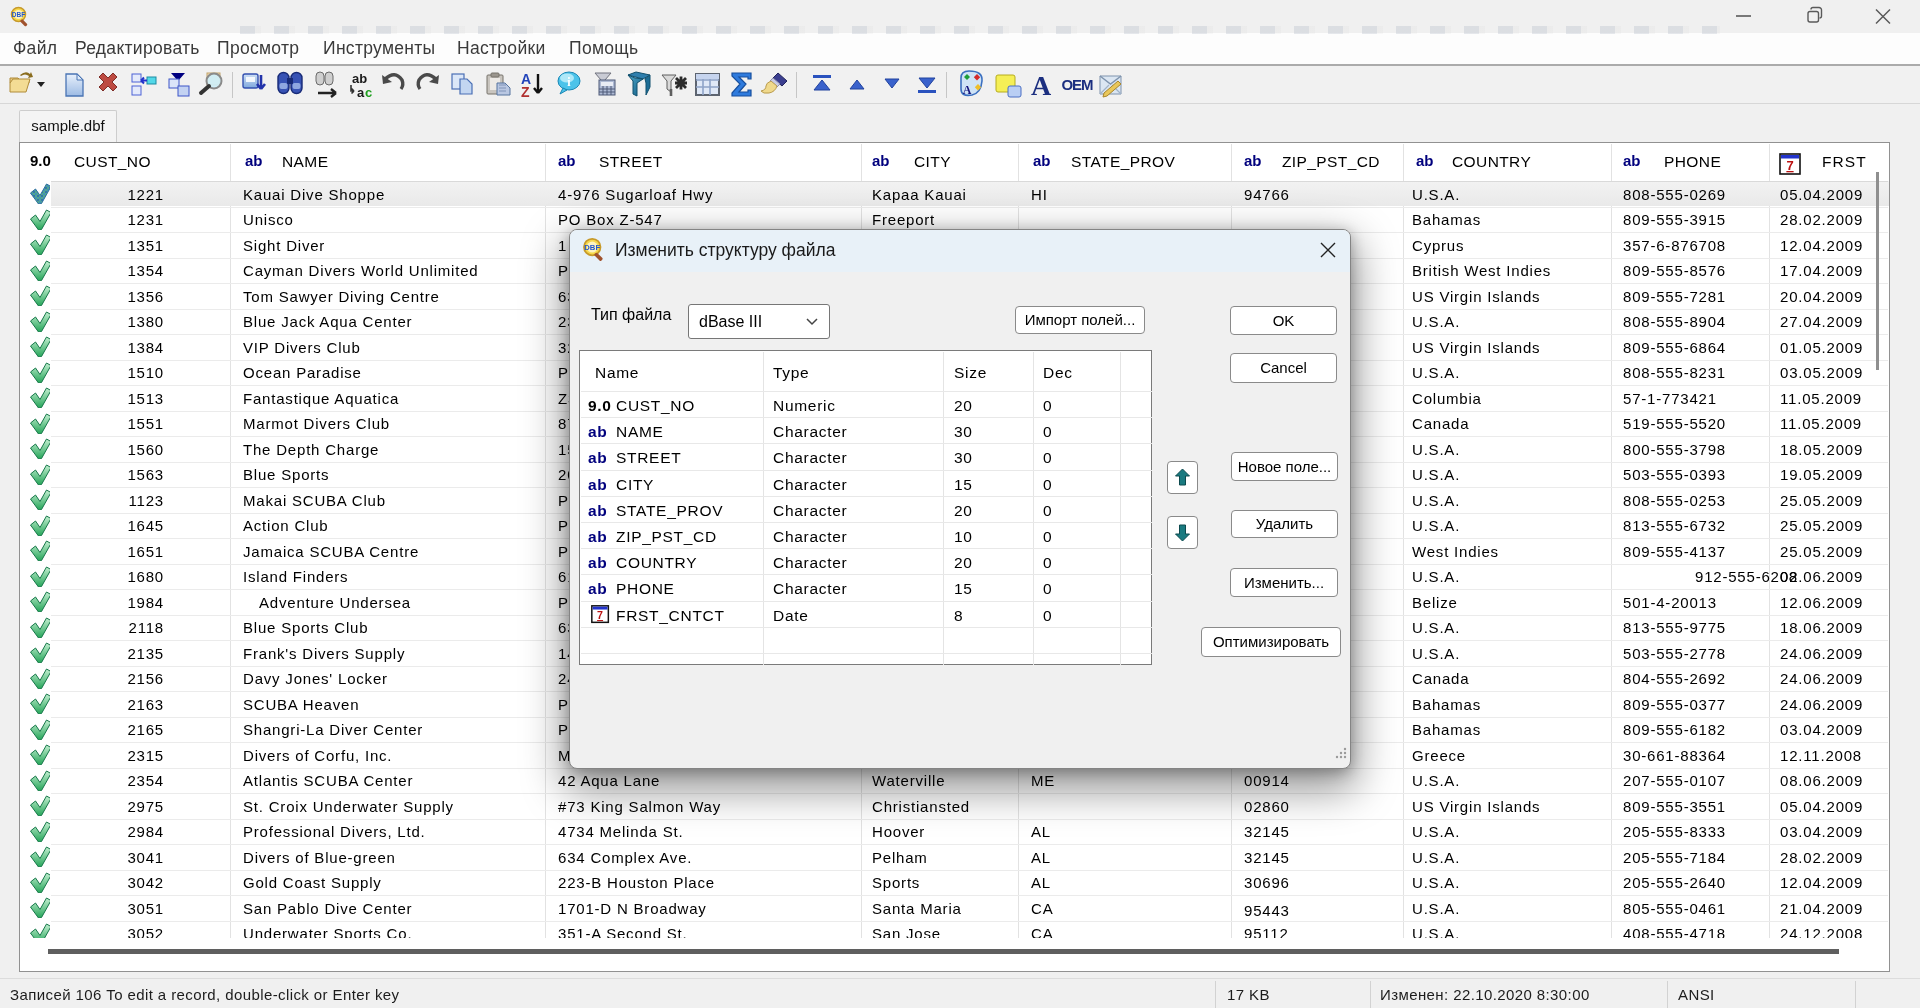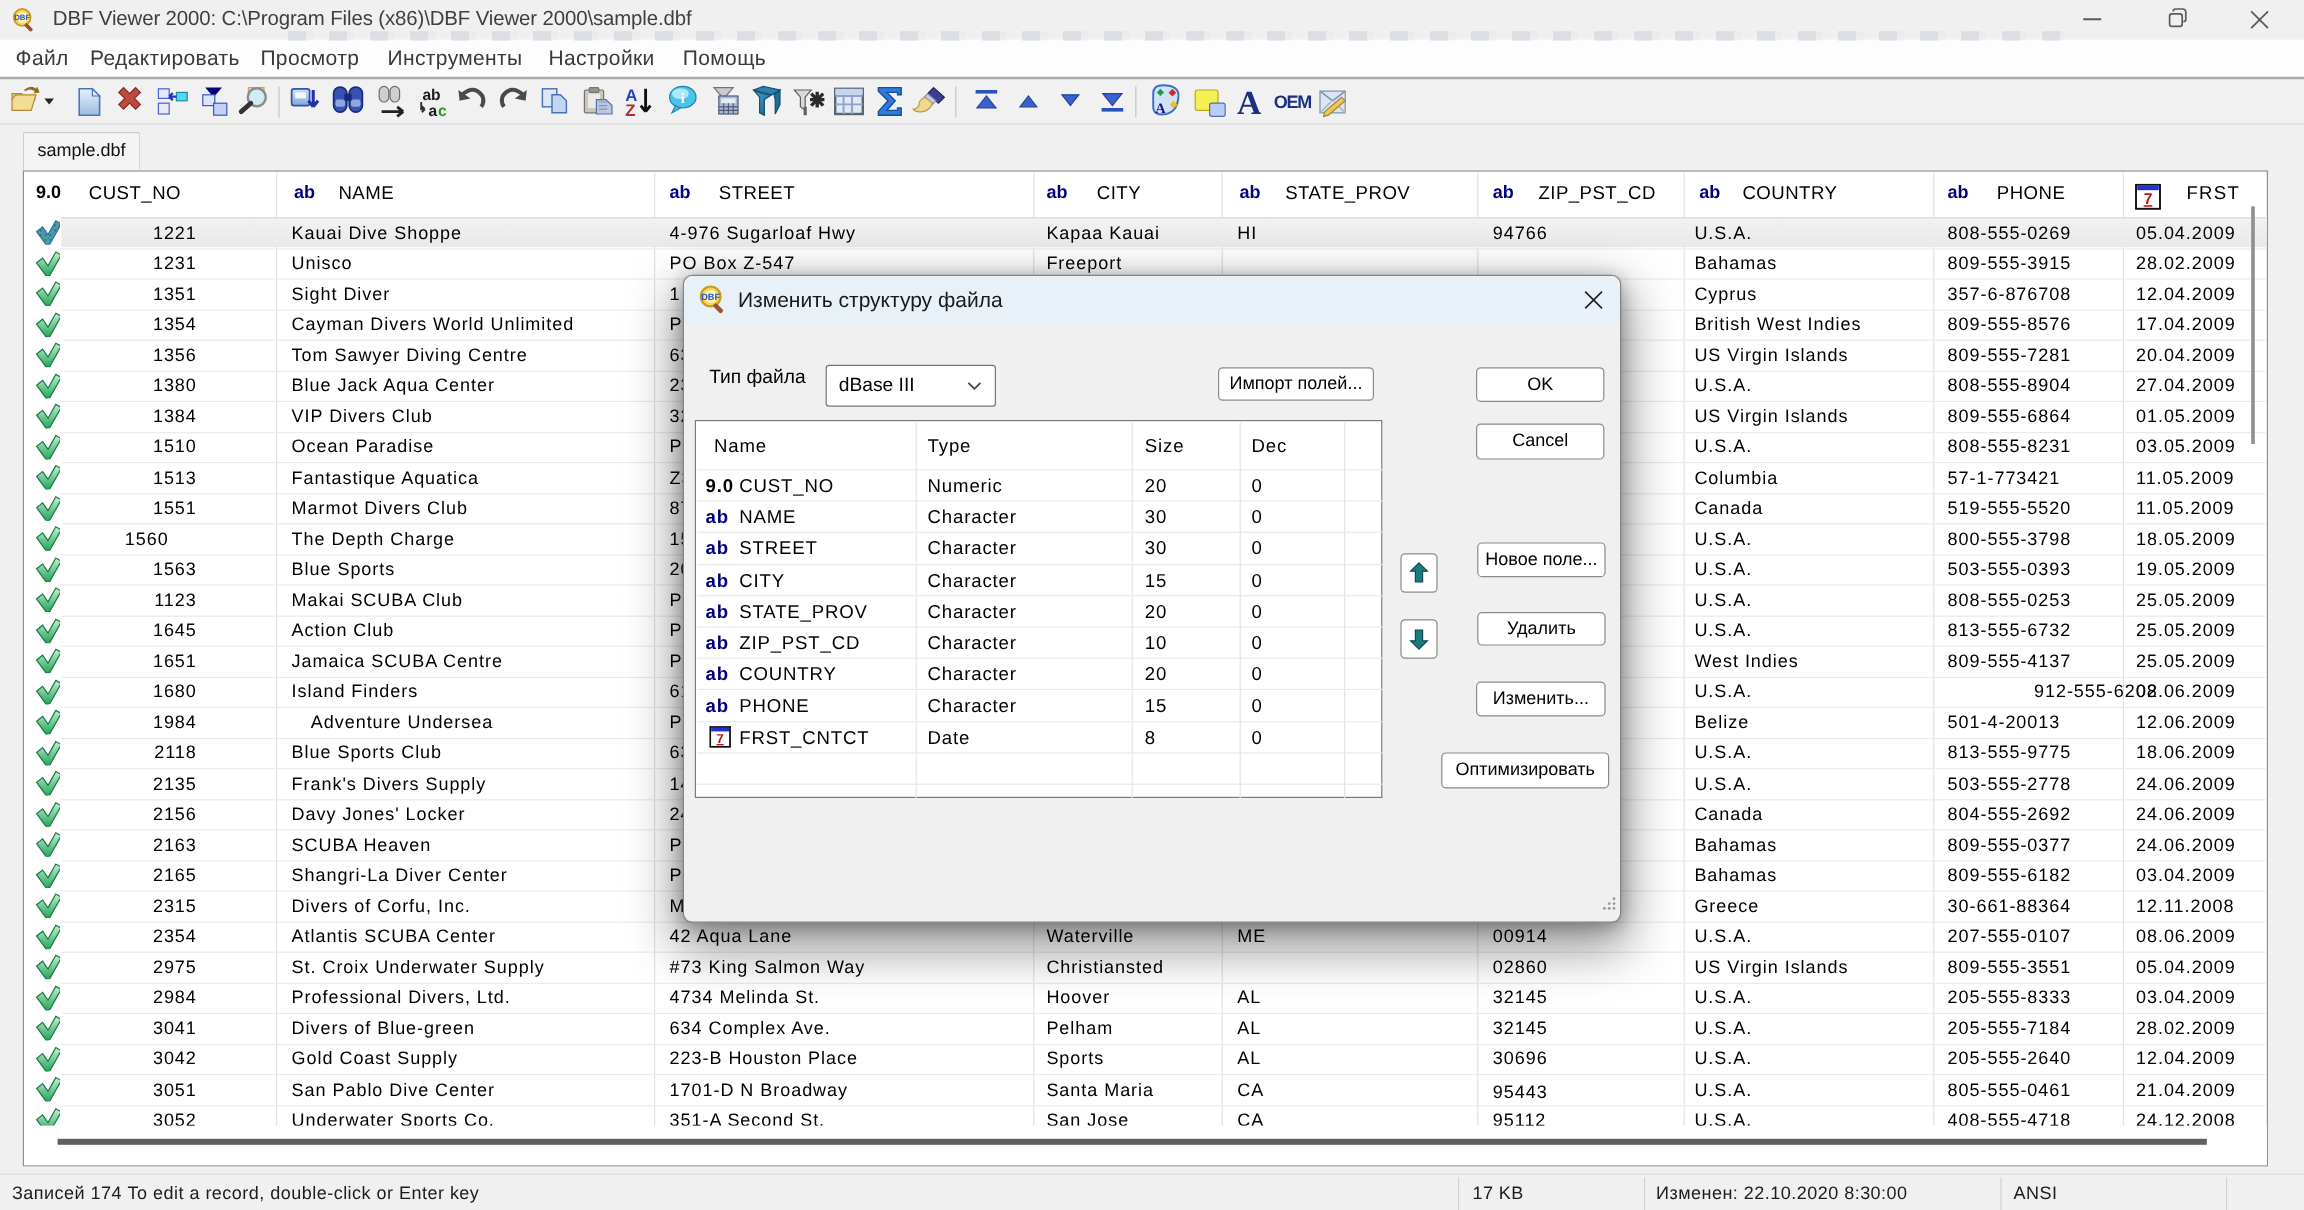--- a/index.html
+++ b/index.html
@@ -35,21 +35,20 @@
 .dcell{position:absolute;font-size:15.5px;color:#000;white-space:nowrap;letter-spacing:.7px;}
 .ghost{position:absolute;top:26px;height:8px;background:repeating-linear-gradient(90deg,rgba(165,175,190,.28) 0 15px,rgba(205,205,205,.12) 15px 21px,transparent 21px 34px);}
 </style></head><body>
 <div id="titlebar">
     <svg class="abs" style="left:9px;top:6px" width="22" height="22" viewBox="0 0 22 22">
       <circle cx="9.5" cy="8.5" r="7" fill="#f6d84c" stroke="#c79a2a" stroke-width="1.5"></circle>
       <circle cx="9.5" cy="8.5" r="4.6" fill="#fdf3c0"></circle>
       <text x="9.5" y="11" font-size="6.5" font-weight="bold" fill="#2255cc" text-anchor="middle" font-family="Liberation Sans">DBF</text>
       <rect x="13.2" y="12.8" width="3.2" height="8" rx="1.2" transform="rotate(-45 14.8 16.8)" fill="#a0522d"></rect>
     </svg>
-    <div id="title-text">DBF Viewer 2000: C:\Program Files (x86)\DBF Viewer 2000\sample.dbf</div>
     <svg class="abs" style="left:1725px;top:0" width="180" height="33" viewBox="0 0 180 33">
       <line x1="11" y1="16" x2="26" y2="16" stroke="#5a5a5a" stroke-width="1.6"></line>
       <rect x="83" y="11.5" width="10.5" height="10.5" rx="2" fill="none" stroke="#5a5a5a" stroke-width="1.4"></rect>
       <path d="M86 9.5 a2 2 0 0 1 2-2 h6 a2.5 2.5 0 0 1 2.5 2.5 v6 a2 2 0 0 1 -2 2" fill="none" stroke="#5a5a5a" stroke-width="1.4"></path>
       <path d="M151 9.5 L165 23.5 M165 9.5 L151 23.5" stroke="#5a5a5a" stroke-width="1.5"></path>
     </svg>
   </div>
 <div id="menubar">
     <div class="mi" style="left:13px">Файл</div>
     <div class="mi" style="left:75px">Редактировать</div>
@@ -408,21 +407,21 @@
     <div class="cell" style="left:223px;top:272.0px">Marmot Divers Club</div>
     <div class="cell" style="left:538px;top:272.0px">872 Queen St.</div>
     <div class="cell" style="left:852px;top:272.0px">Kitchener</div>
     <div class="cell" style="left:1011px;top:272.0px">Ontario</div>
     <div class="cell" style="left:1392px;top:272.0px">Canada</div>
     <div class="cell" style="left:1603px;top:272.0px">519-555-5520</div>
     <div class="cell" style="left:1760px;top:272.0px">11.05.2009</div>
     <svg class="abs" style="left:9px;top:295.0px" width="21" height="21" viewBox="0 0 21 21">
       <use href="#chk" fill="url(#chkg)" stroke="#17784a" stroke-width="1"></use>
     </svg>
-    <div class="cell" style="left:84px;top:297.5px;width:60px;">1560</div>
+    <div class="cell" style="left:84px;top:297.5px;width:60px;text-align:right">1560</div>
     <div class="cell" style="left:223px;top:297.5px">The Depth Charge</div>
     <div class="cell" style="left:538px;top:297.5px">15243 Underwater Fwy.</div>
     <div class="cell" style="left:852px;top:297.5px">Marathon</div>
     <div class="cell" style="left:1011px;top:297.5px">FL</div>
     <div class="cell" style="left:1392px;top:297.5px">U.S.A.</div>
     <div class="cell" style="left:1603px;top:297.5px">800-555-3798</div>
     <div class="cell" style="left:1760px;top:297.5px">18.05.2009</div>
     <svg class="abs" style="left:9px;top:320.5px" width="21" height="21" viewBox="0 0 21 21">
       <use href="#chk" fill="url(#chkg)" stroke="#17784a" stroke-width="1"></use>
     </svg>
@@ -633,21 +632,21 @@
     <div class="cell" style="left:1011px;top:782.0px">CA</div>
     <div class="cell" style="left:1224px;top:782.0px">95112</div>
     <div class="cell" style="left:1392px;top:782.0px">U.S.A.</div>
     <div class="cell" style="left:1603px;top:782.0px">408-555-4718</div>
     <div class="cell" style="left:1760px;top:782.0px">24.12.2008</div>
     <div class="abs" style="left:1px;top:795px;width:1868px;height:33px;background:#fff"></div>
     <div class="abs" style="left:28px;top:806px;width:1791px;height:5px;background:#5f5f5f"></div>
     <div class="abs" style="left:1856px;top:29px;width:3px;height:198px;background:#8f8f8f"></div>
   </div>
 <div id="statusbar">
-    <div class="abs" style="left:10px;top:7px">Записей 174 To edit a record, double-click or Enter key</div>
+    <div class="abs" style="left:10px;top:7px">Записей 106 To edit a record, double-click or Enter key</div>
     <div class="ssep" style="left:1215px"></div>
     <div class="ssep" style="left:1370px"></div>
     <div class="ssep" style="left:1667px"></div>
     <div class="ssep" style="left:1855px"></div>
     <div class="abs" style="left:1227px;top:7px">17 KB</div>
     <div class="abs" style="left:1380px;top:7px">Изменен: 22.10.2020 8:30:00</div>
     <div class="abs" style="left:1678px;top:7px">ANSI</div>
   </div>
 <div id="dialog">
     <div id="dlg-title">

